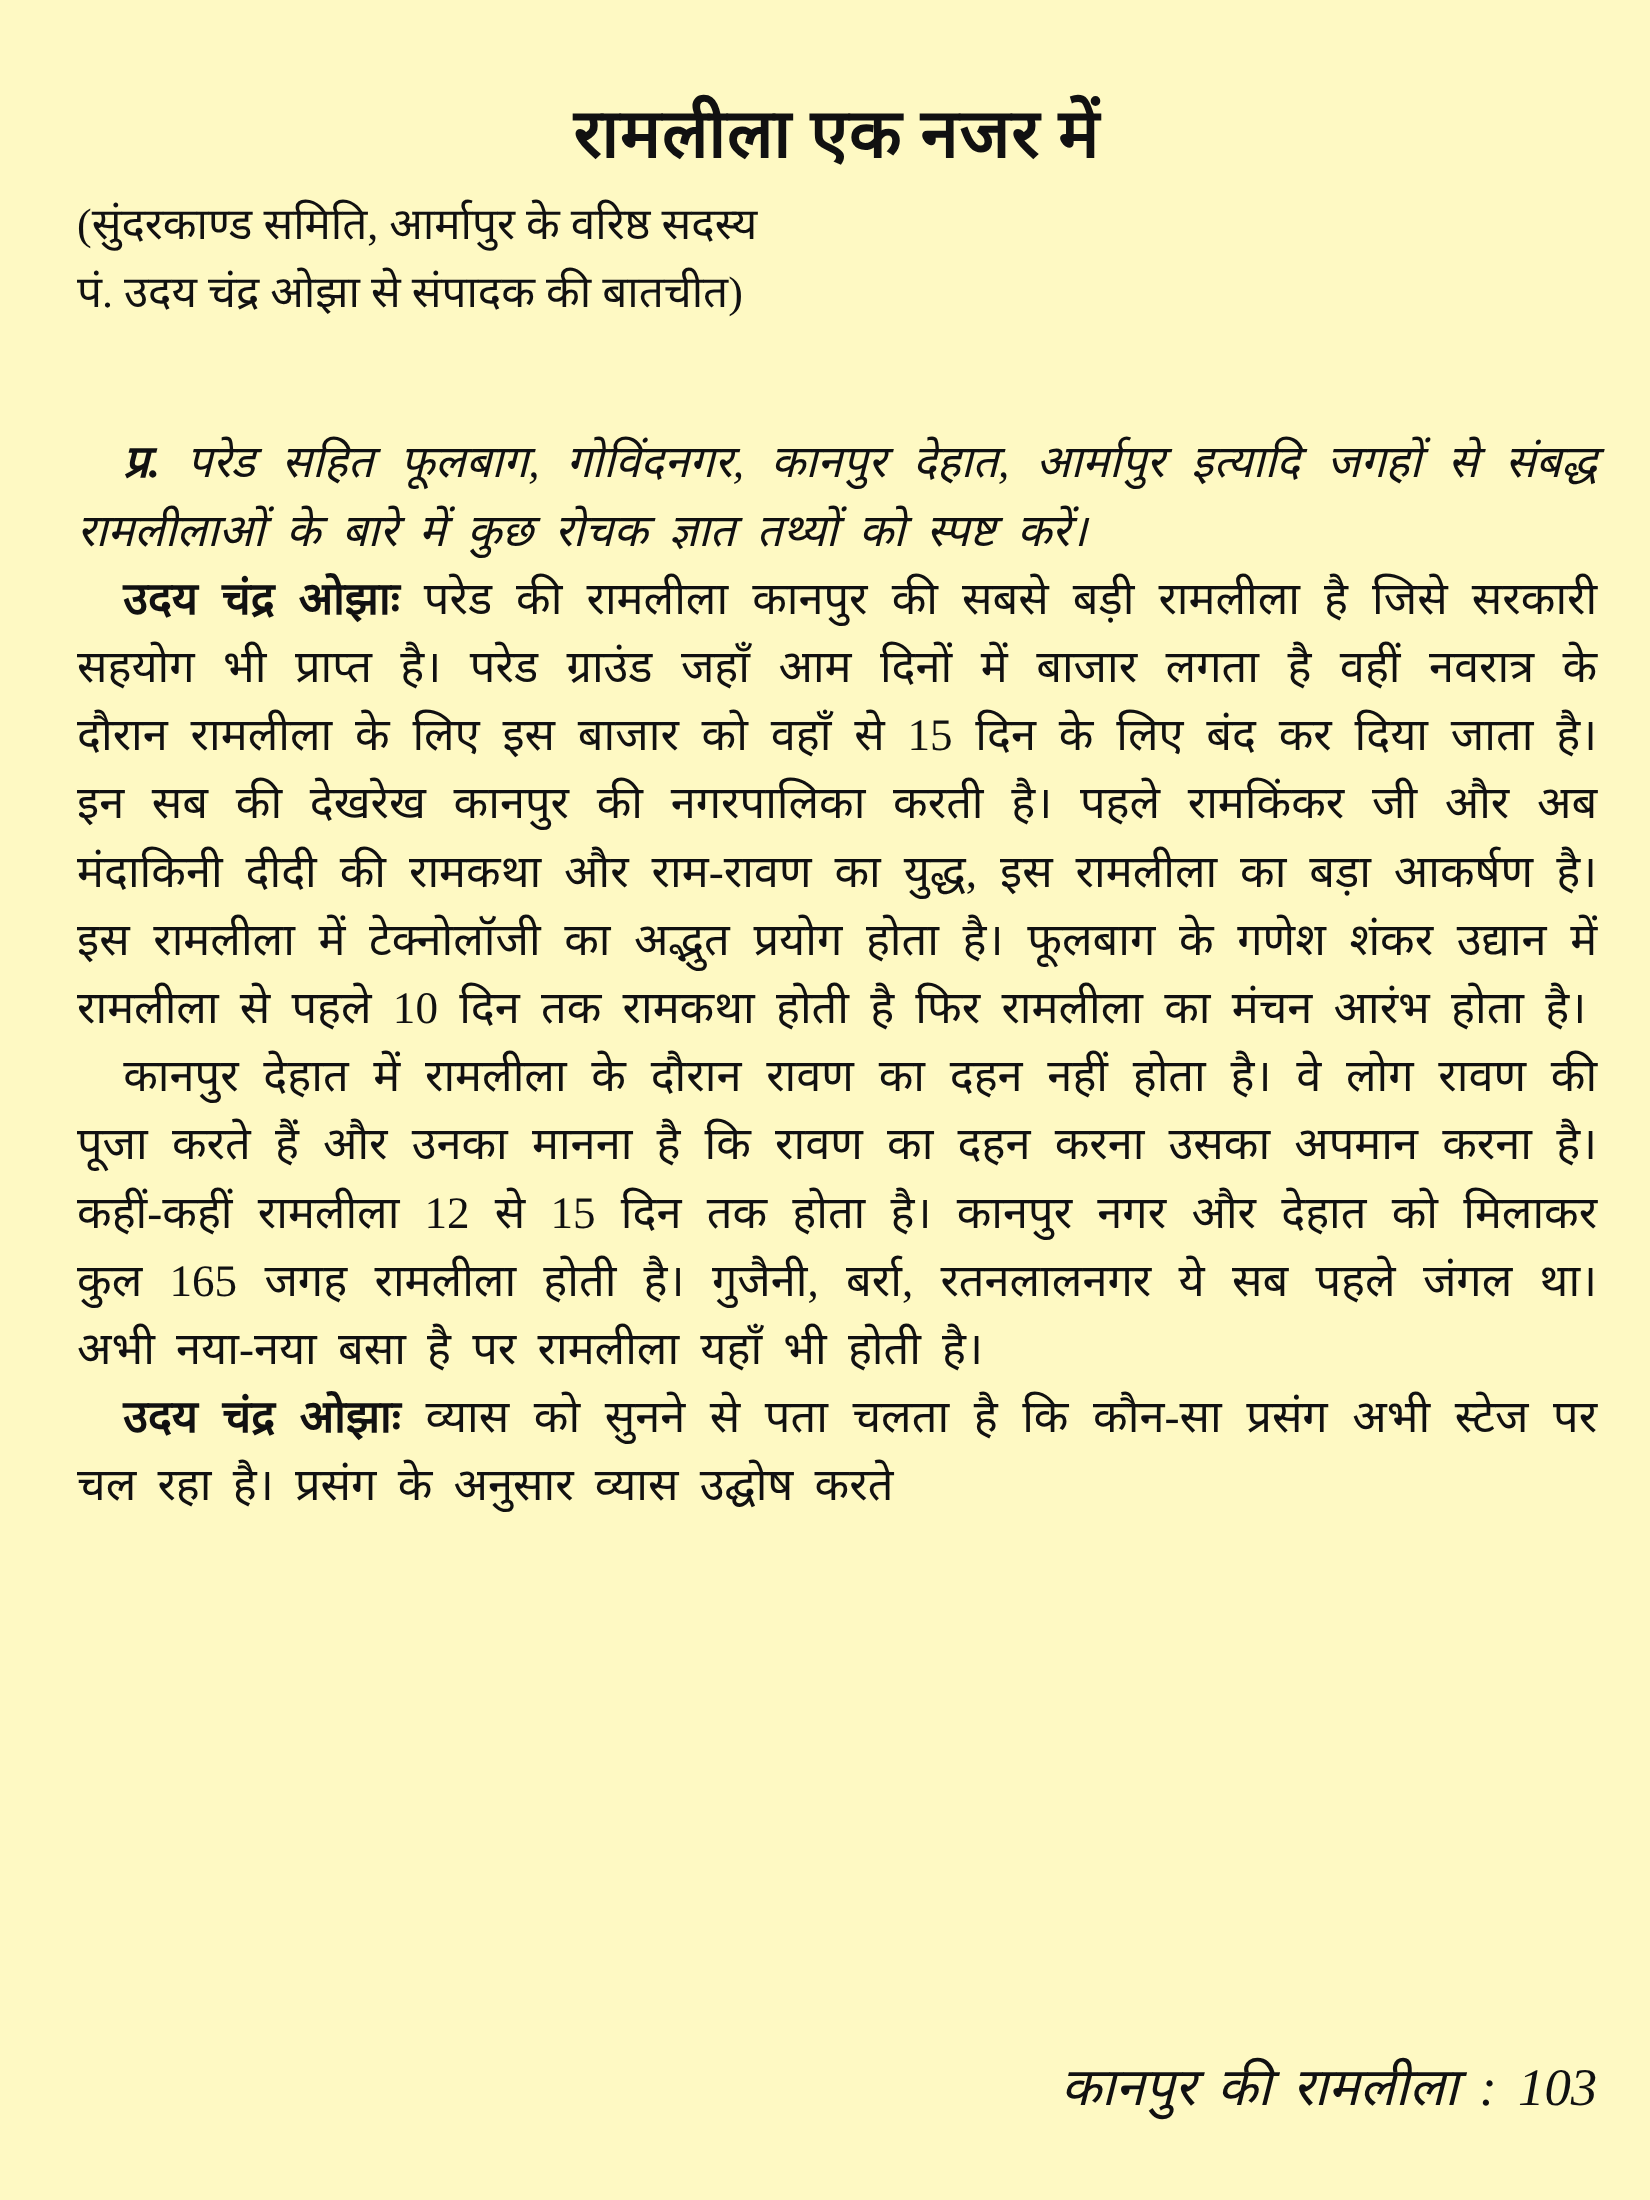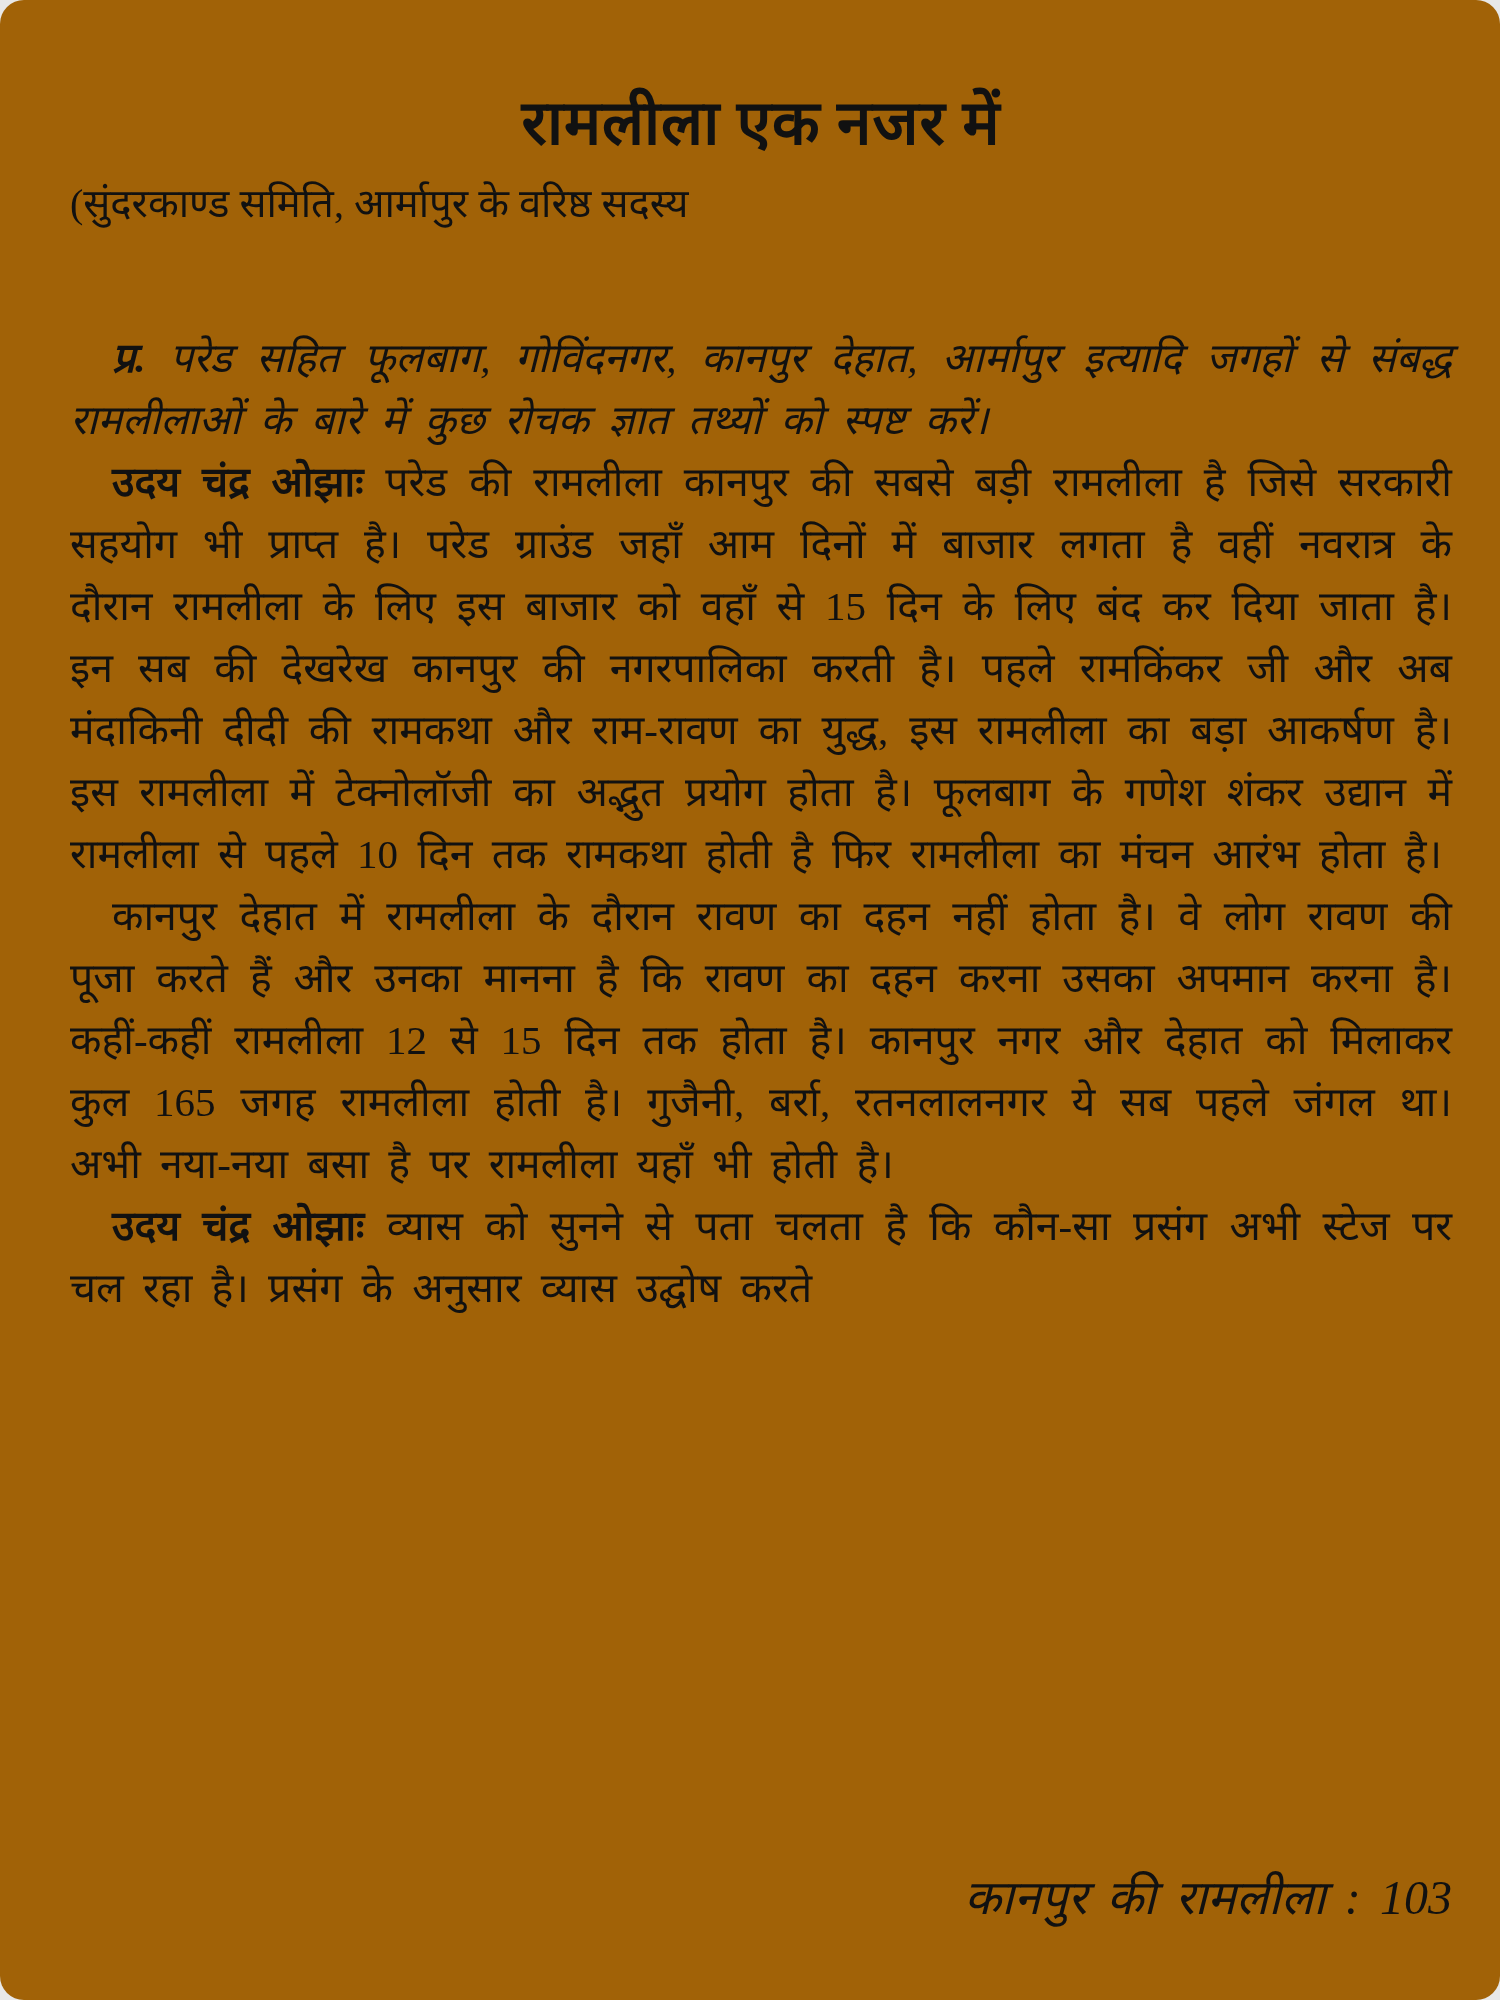--- a/index.html
+++ b/index.html
@@ -5,27 +5,26 @@
   html, body {
     margin: 0;
     padding: 0;
     background: #e8e8e8;
   }
   .page {
     position: relative;
     width: 1500px;
     height: 2000px;
     margin: 0 auto;
-    background: #a16207;
+    background: #fef9c3;
     color: #111;
     font-family: "Liberation Serif", "DejaVu Serif", serif;
     box-sizing: border-box;
     padding: 88px 48px 0 70px;
     overflow: hidden;
-    border-radius: 24px;
   }
   .title {
     margin: 0 0 14px 0;
     text-align: center;
     font-size: 62px;
     font-weight: 700;
     letter-spacing: 1px;
     line-height: 1.15;
   }
   .subtitle {
@@ -70,20 +69,21 @@
 </style>
 </head>
 <body>
 
 <div class="page">
 
   <h1 class="title">रामलीला एक नजर में</h1>
 
   <div class="subtitle">
     <div>(सुंदरकाण्ड समिति, आर्मापुर के वरिष्ठ सदस्य</div>
+    <div>पं. उदय चंद्र ओझा से संपादक की बातचीत)</div>
   </div>
 
   <div class="body-block">
 
     <p class="para question"><span class="q-label">प्र.</span> <span>परेड सहित फूलबाग, गोविंदनगर, कानपुर देहात, आर्मापुर इत्यादि जगहों से संबद्ध रामलीलाओं के बारे में कुछ रोचक ज्ञात तथ्यों को स्पष्ट करें।</span></p>
 
     <p class="para"><span class="a-label">उदय चंद्र ओझाः</span> <span>परेड की रामलीला कानपुर की सबसे बड़ी रामलीला है जिसे सरकारी सहयोग भी प्राप्त है। परेड ग्राउंड जहाँ आम दिनों में बाजार लगता है वहीं नवरात्र के दौरान रामलीला के लिए इस बाजार को वहाँ से 15 दिन के लिए बंद कर दिया जाता है। इन सब की देखरेख कानपुर की नगरपालिका करती है। पहले रामकिंकर जी और अब मंदाकिनी दीदी की रामकथा और राम-रावण का युद्ध, इस रामलीला का बड़ा आकर्षण है। इस रामलीला में टेक्नोलॉजी का अद्भुत प्रयोग होता है। फूलबाग के गणेश शंकर उद्यान में रामलीला से पहले 10 दिन तक रामकथा होती है फिर रामलीला का मंचन आरंभ होता है।</span></p>
 
     <p class="para"><span>कानपुर देहात में रामलीला के दौरान रावण का दहन नहीं होता है। वे लोग रावण की पूजा करते हैं और उनका मानना है कि रावण का दहन करना उसका अपमान करना है। कहीं-कहीं रामलीला 12 से 15 दिन तक होता है। कानपुर नगर और देहात को मिलाकर कुल 165 जगह रामलीला होती है। गुजैनी, बर्रा, रतनलालनगर ये सब पहले जंगल था। अभी नया-नया बसा है पर रामलीला यहाँ भी होती है।</span></p>
 

